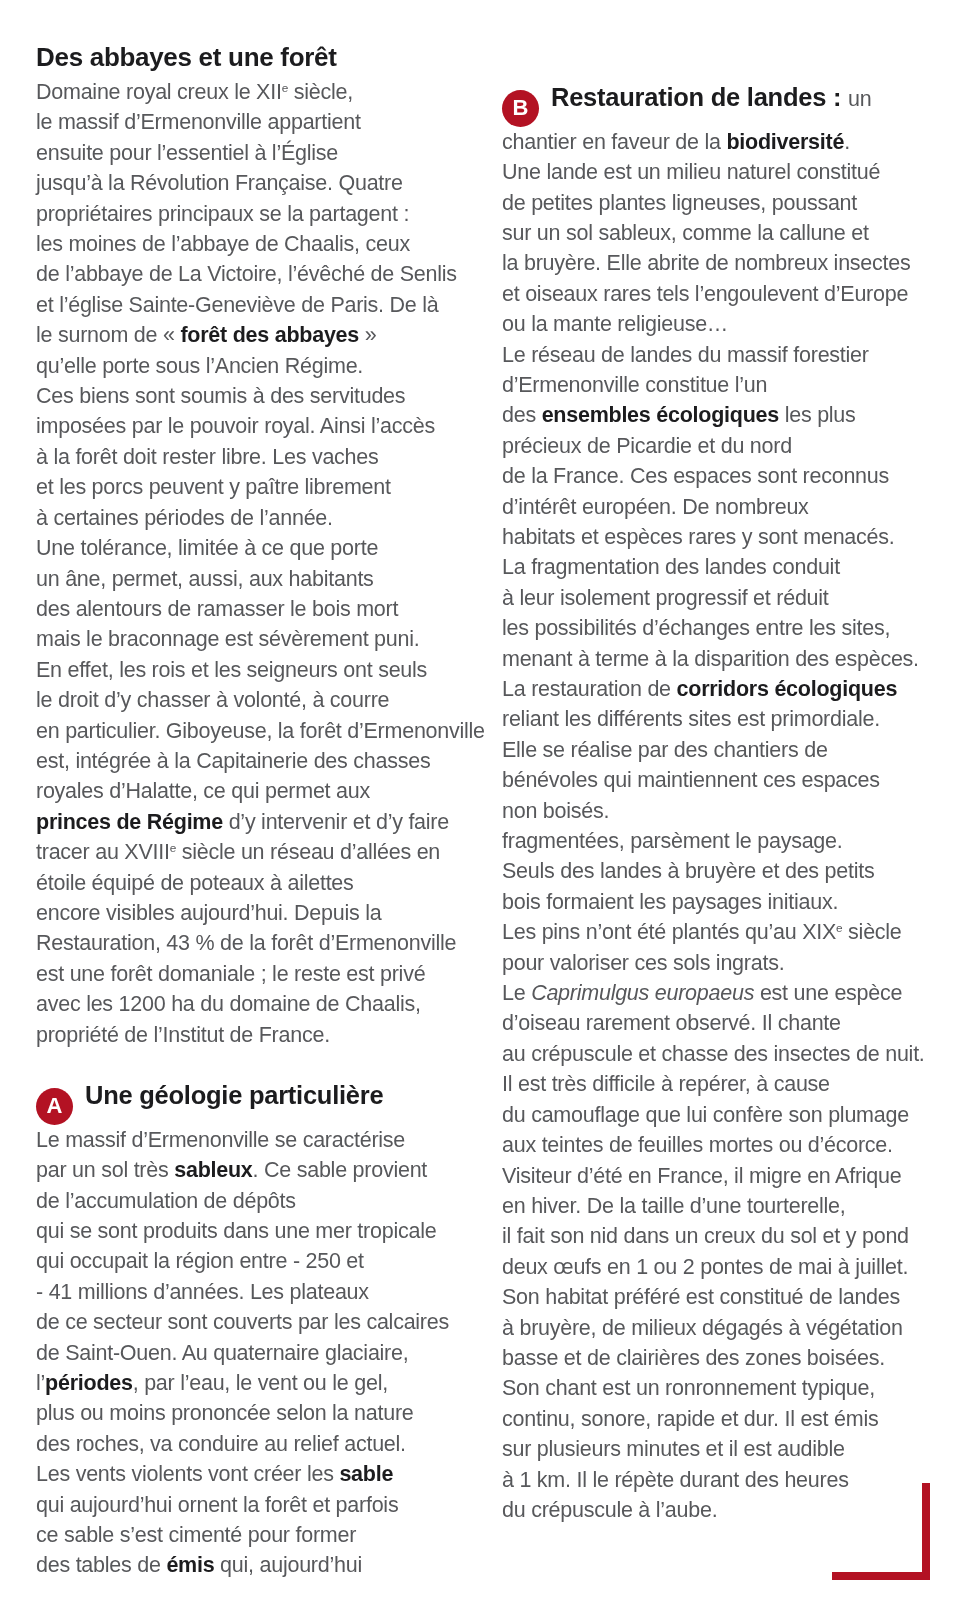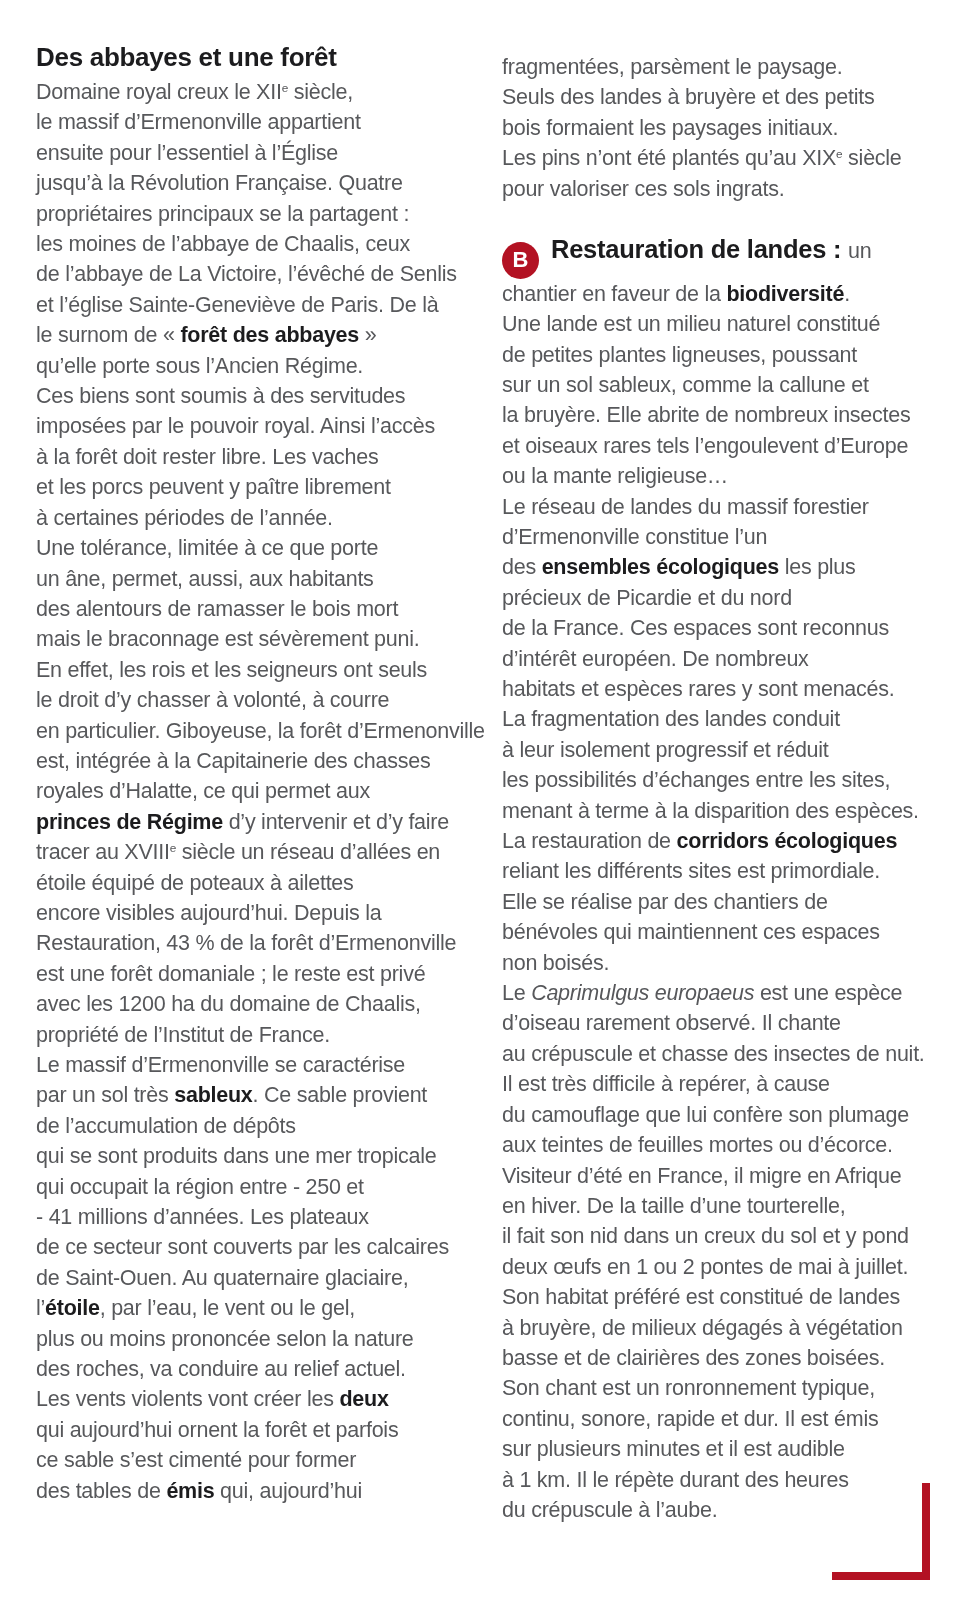--- a/index.html
+++ b/index.html
@@ -95,42 +95,38 @@
 est, intégrée à la Capitainerie des chasses
 royales d’Halatte, ce qui permet aux
 </span><span class="b">princes de Régime</span><span> d’y intervenir et d’y faire
 tracer au XVIII</span><sup>e</sup><span> siècle un réseau d’allées en
 étoile équipé de poteaux à ailettes
 encore visibles aujourd’hui. Depuis la
 Restauration, 43 % de la forêt d’Ermenonville
 est une forêt domaniale ; le reste est privé
 avec les 1200 ha du domaine de Chaalis,
 propriété de l’Institut de France.</span></p>
+      <p class="para section-start"><span class="badge">A</span><span class="h">Une géologie particulière</span></p>
       <p class="para"><span>Le massif d’Ermenonville se caractérise
 par un sol très </span><span class="b">sableux</span><span>. Ce sable provient
 de l’accumulation de dépôts
 qui se sont produits dans une mer tropicale
 qui occupait la région entre - 250 et
 - 41 millions d’années. Les plateaux
 de ce secteur sont couverts par les calcaires
 de Saint-Ouen. Au quaternaire glaciaire,
-l’</span><span class="b">étoile</span><span>, par l’eau, le vent ou le gel,
+l’</span><span class="b">périodes</span><span>, par l’eau, le vent ou le gel,
 plus ou moins prononcée selon la nature
 des roches, va conduire au relief actuel.
-Les vents violents vont créer les </span><span class="b">deux</span><span>
+Les vents violents vont créer les </span><span class="b">sable</span><span>
 qui aujourd’hui ornent la forêt et parfois
 ce sable s’est cimenté pour former
 des tables de </span><span class="b">émis</span><span> qui, aujourd’hui</span></p>
     </div>
   <div class="col col-right">
-      <p class="para"><span>fragmentées, parsèment le paysage.
-Seuls des landes à bruyère et des petits
-bois formaient les paysages initiaux.
-Les pins n’ont été plantés qu’au XIX</span><sup>e</sup><span> siècle
-pour valoriser ces sols ingrats.</span></p>
       <p class="para section-start"><span class="badge">B</span><span class="h">Restauration de landes : </span><span>un
 chantier en faveur de la </span><span class="b">biodiversité</span><span>.
 Une lande est un milieu naturel constitué
 de petites plantes ligneuses, poussant
 sur un sol sableux, comme la callune et
 la bruyère. Elle abrite de nombreux insectes
 et oiseaux rares tels l’engoulevent d’Europe
 ou la mante religieuse…
 Le réseau de landes du massif forestier
 d’Ermenonville constitue l’un
@@ -141,20 +137,25 @@
 habitats et espèces rares y sont menacés.
 La fragmentation des landes conduit
 à leur isolement progressif et réduit
 les possibilités d’échanges entre les sites,
 menant à terme à la disparition des espèces.
 La restauration de </span><span class="b">corridors écologiques</span><span>
 reliant les différents sites est primordiale.
 Elle se réalise par des chantiers de
 bénévoles qui maintiennent ces espaces
 non boisés.</span></p>
+      <p class="para"><span>fragmentées, parsèment le paysage.
+Seuls des landes à bruyère et des petits
+bois formaient les paysages initiaux.
+Les pins n’ont été plantés qu’au XIX</span><sup>e</sup><span> siècle
+pour valoriser ces sols ingrats.</span></p>
       <p class="para"><span>Le </span><span class="i">Caprimulgus europaeus</span><span> est une espèce
 d’oiseau rarement observé. Il chante
 au crépuscule et chasse des insectes de nuit.
 Il est très difficile à repérer, à cause
 du camouflage que lui confère son plumage
 aux teintes de feuilles mortes ou d’écorce.
 Visiteur d’été en France, il migre en Afrique
 en hiver. De la taille d’une tourterelle,
 il fait son nid dans un creux du sol et y pond
 deux œufs en 1 ou 2 pontes de mai à juillet.

